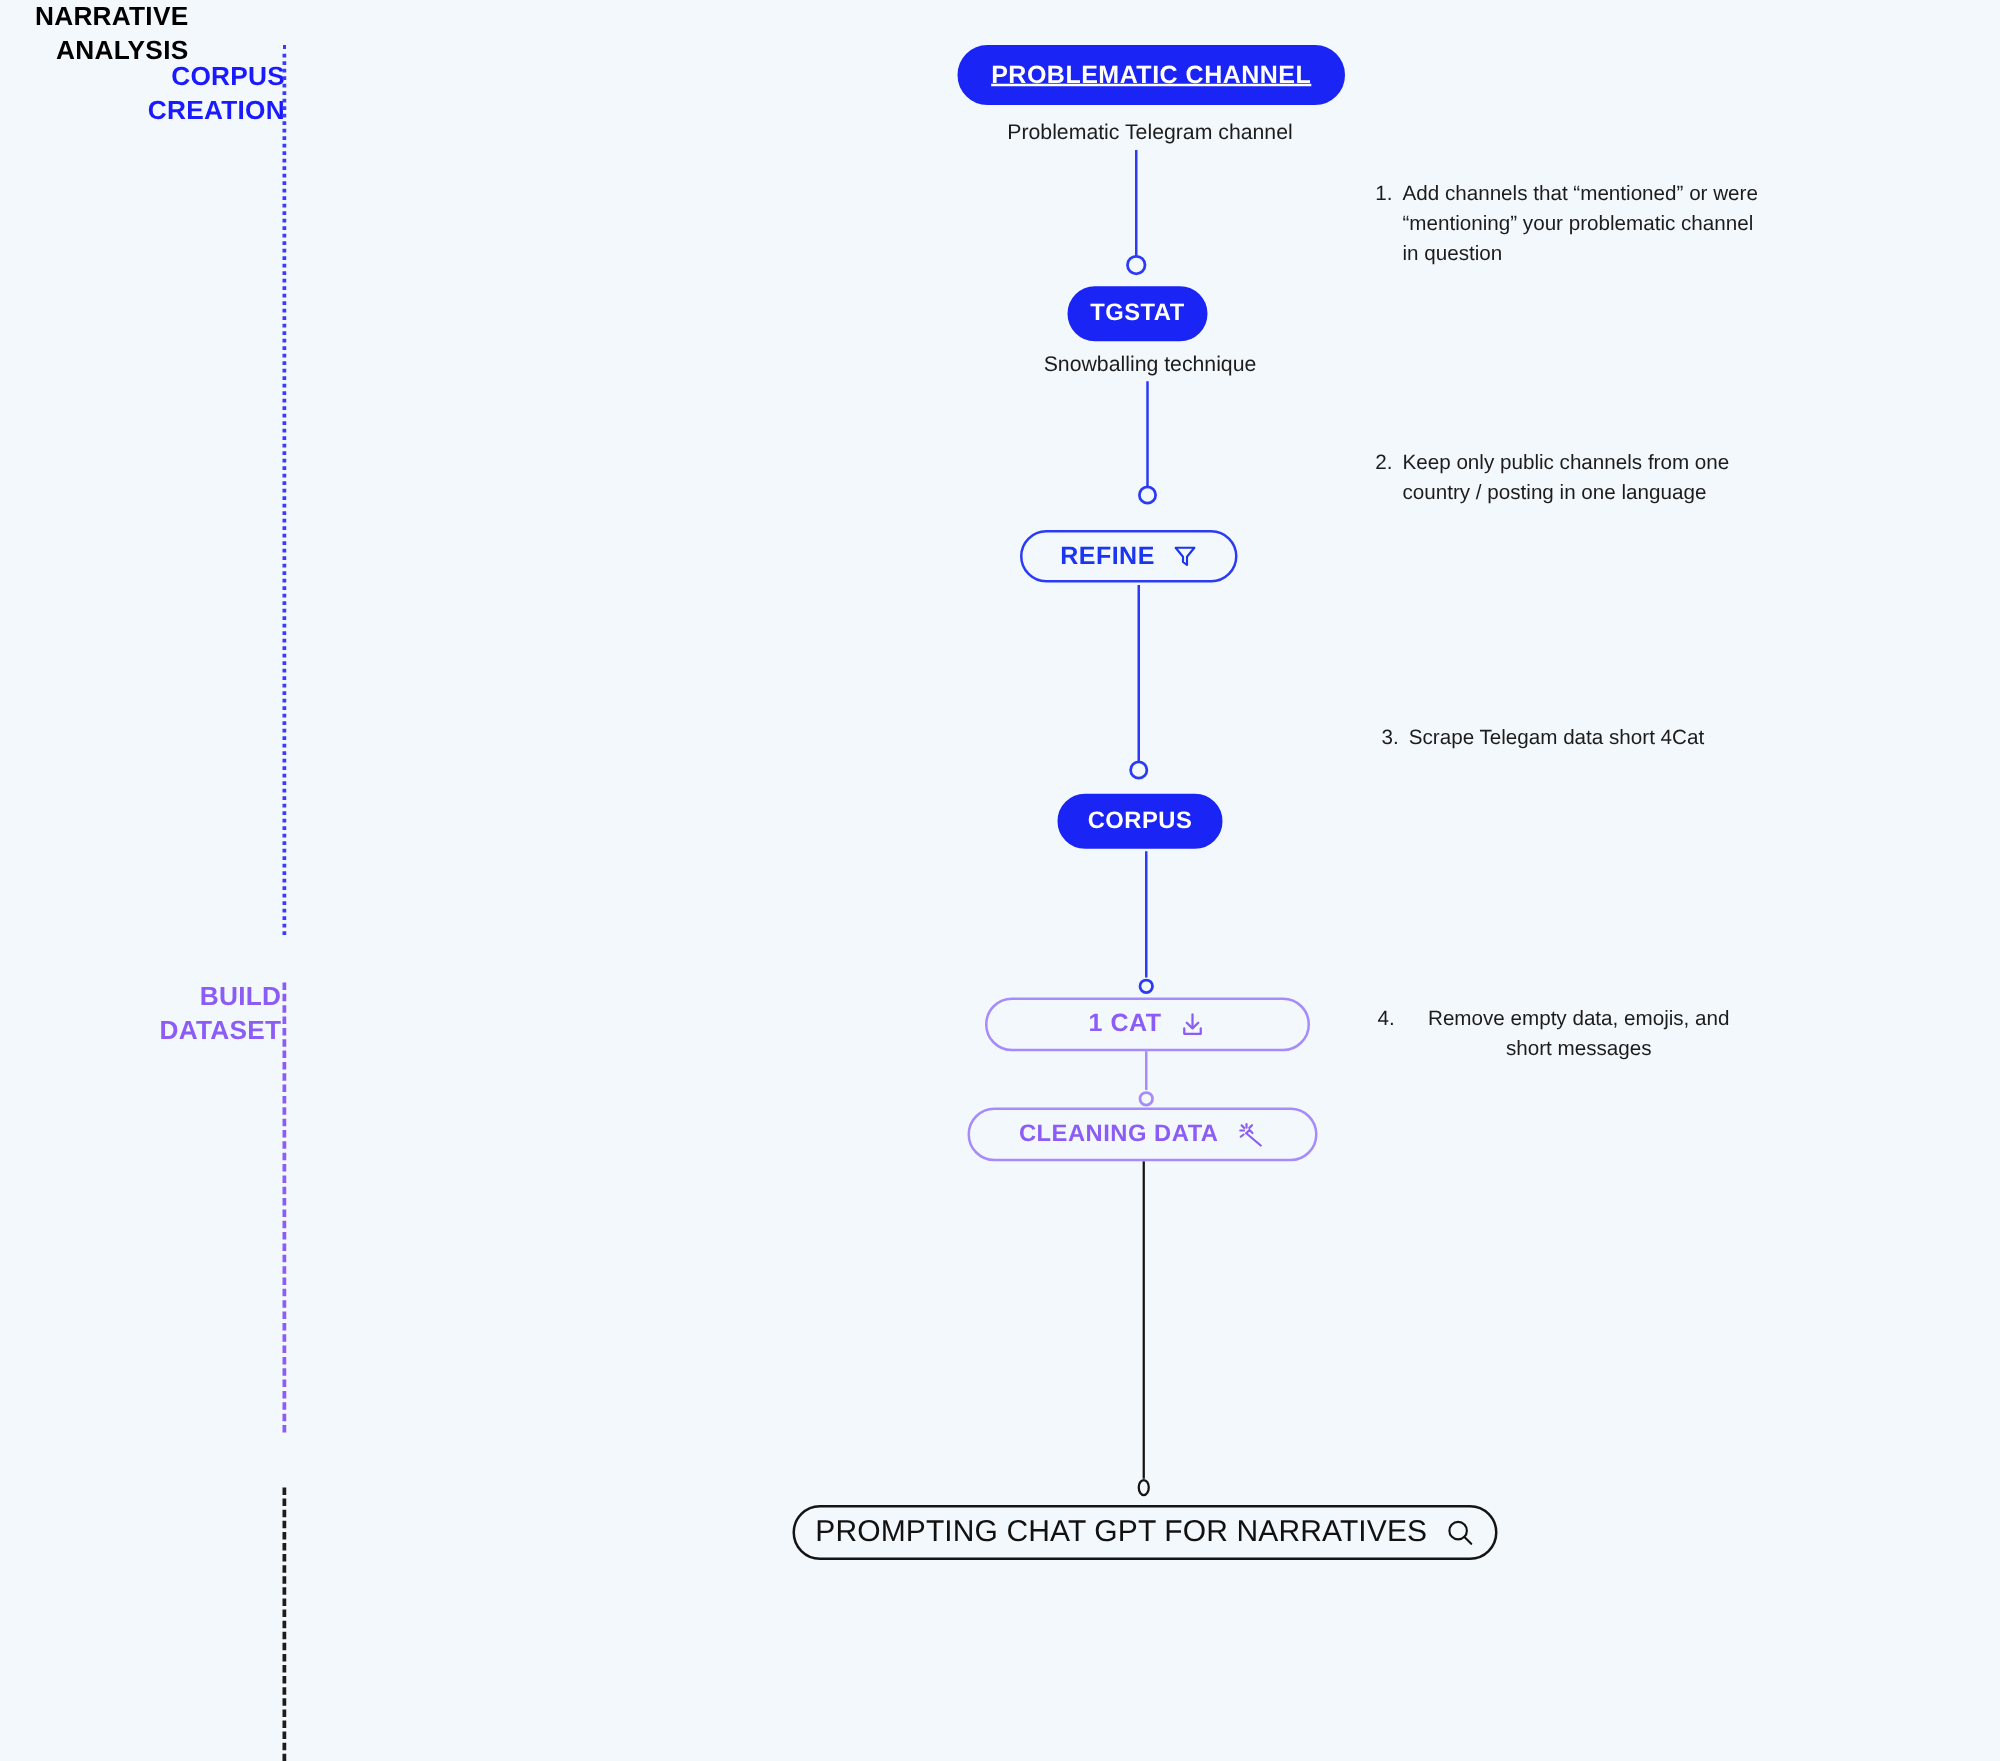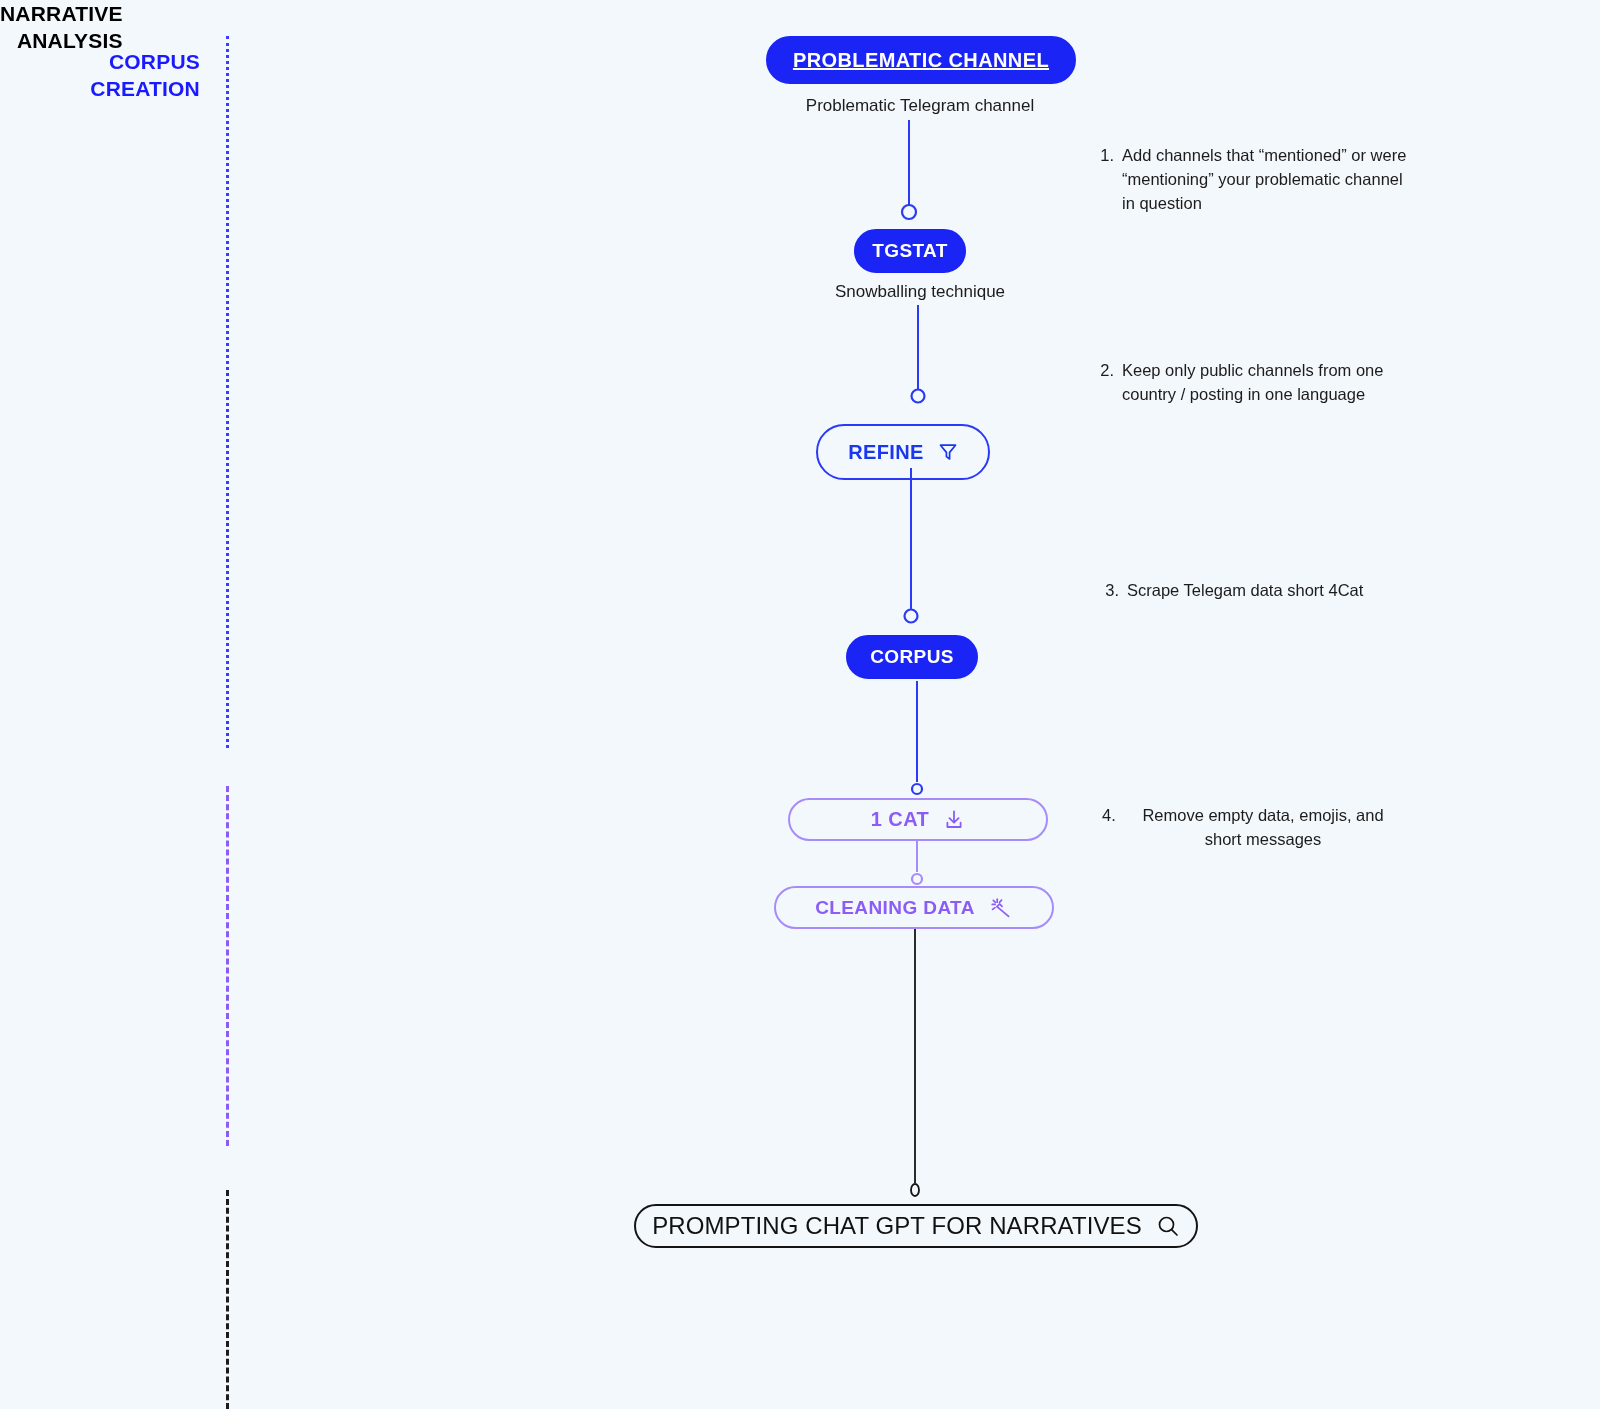--- a/index.html
+++ b/index.html
@@ -23,20 +23,21 @@
 
   
   .phase-label {
     position: absolute;
     text-align: right;
     font-weight: bold;
     font-size: 21px;
     line-height: 27px;
     letter-spacing: 0.2px;
     white-space: pre-line;
+    padding-left: 28px;
   }
   .phase-corpus  { left: 0;  top: 48px;   width: 200px; color: #1a1aff; }
   .phase-build   { left: 0;  top: 784px;  width: 197px; color: #8b5cf6; }
 
   
   .rail {
     position: absolute;
     width: 0;
     border-left-width: 3px;
   }
@@ -93,21 +94,21 @@
   .node-problematic {
     left: 766px; top: 36px; width: 310px; height: 48px;
     font-size: 20px;
     text-decoration: underline;
   }
   .node-tgstat {
     left: 854px; top: 229px; width: 112px; height: 44px;
     font-size: 19px;
   }
   .node-refine {
-    left: 816px; top: 424px; width: 174px; height: 56px;
+    left: 816px; top: 424px; width: 174px; height: 42px;
     font-size: 20px;
     text-align: center;
   }
   .node-corpus {
     left: 846px; top: 635px; width: 132px; height: 44px;
     font-size: 19px;
   }
   .node-4cat {
     left: 788px; top: 798px; width: 260px; height: 43px;
     font-size: 20px;
@@ -196,20 +197,22 @@
 
     <line x1="917" y1="841" x2="917" y2="872" stroke="#a78bfa" stroke-width="2"></line>
     <circle cx="917" cy="879" r="5" fill="none" stroke="#a78bfa" stroke-width="2.2"></circle>
 
     <line x1="915" y1="929" x2="915" y2="1183" stroke="#141414" stroke-width="1.8"></line>
     <ellipse cx="915" cy="1190" rx="4" ry="6" fill="none" stroke="#141414" stroke-width="1.8"></ellipse>
   </svg>
 
   <div class="phase-label phase-corpus">CORPUS
 CREATION</div>
+  <div class="phase-label phase-build">BUILD
+DATASET</div>
   <div class="phase-label phase-narrative">NARRATIVE
 ANALYSIS</div>
 
   <div class="rail rail-corpus"></div>
   <div class="rail rail-build"></div>
   <div class="rail rail-narr"></div>
 
   <div class="pill pill-solid-blue node-problematic">
     <span>PROBLEMATIC CHANNEL</span>
   </div>

